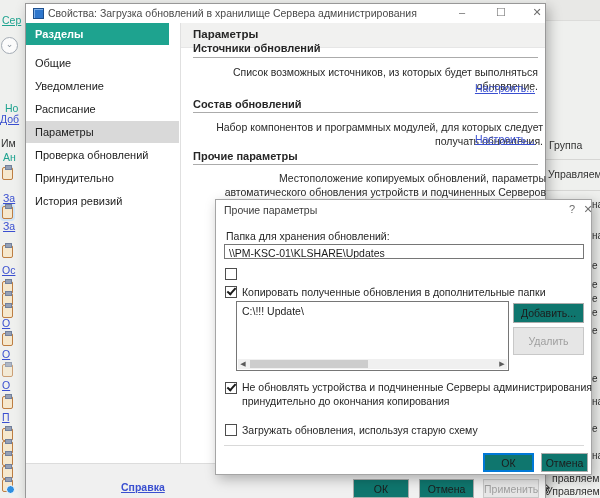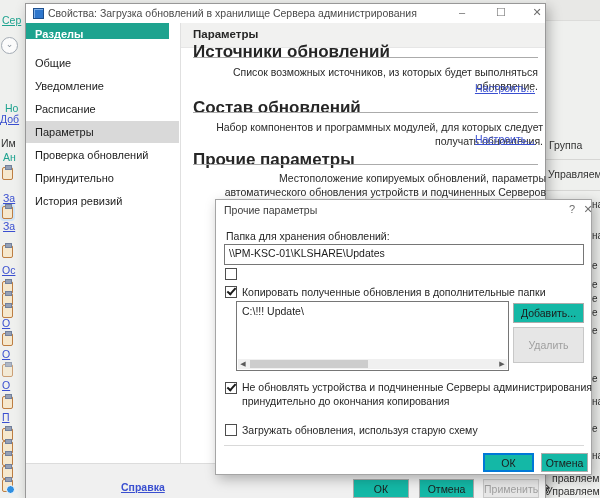--- a/index.html
+++ b/index.html
@@ -4,36 +4,36 @@
 <style>
   html,body{margin:0;padding:0;}
   #screen{position:relative;width:600px;height:498px;background:#eff0ee;overflow:hidden;
           font-family:"Liberation Sans",sans-serif;-webkit-font-smoothing:antialiased;}
   .abs{position:absolute;}
   
   .dlg{position:absolute;background:#ffffff;border:1px solid #989898;box-shadow:3px 4px 12px rgba(0,0,0,.28);box-sizing:border-box;}
   .t-title{font-size:10.5px;color:#4a4a4a;white-space:nowrap;}
   .winbtn{position:absolute;width:16px;height:15px;color:#6e6e6e;font-size:11px;text-align:center;line-height:15px;cursor:default;}
   
-  .teal-band{position:absolute;left:0;top:19px;width:143px;height:16px;color:#fff;font-weight:bold;
+  .teal-band{position:absolute;left:0;top:19px;width:143px;height:22px;color:#fff;font-weight:bold;
              font-size:11px;line-height:22px;padding-left:9px;box-sizing:border-box;}
   .side-item{position:absolute;left:0;width:153px;height:22px;line-height:22px;padding-left:9px;
              font-size:11px;color:#1c1c1c;box-sizing:border-box;cursor:default;}
   .side-item.selected{background:#d9d9d9;}
   .v-div{position:absolute;width:1px;background:#e0e0e0;}
   
   .hdr-band{position:absolute;background:#f1f1f0;border-bottom:1px solid #e6e6e6;}
   .hdr-txt{font-size:11.5px;font-weight:bold;color:#262626;}
-  .sec-title{position:absolute;font-weight:bold;font-size:17px;color:#262626;white-space:nowrap;}
+  .sec-title{position:absolute;font-weight:bold;font-size:11px;color:#262626;white-space:nowrap;}
   .sec-desc{position:absolute;font-size:10.5px;color:#2a2a2a;line-height:1.35;text-align:right;}
   .hrline{position:absolute;height:1px;background:#ababab;}
   .lnk{color:#3a4fd0;text-decoration:underline;font-size:10.5px;cursor:pointer;white-space:nowrap;margin-left:43px;}
   .lnk-b{font-weight:bold;}
   
-  .btn{position:absolute;background:#14b8a6;border:1px solid #acacac;font-size:10.5px;text-align:center;
+  .btn{position:absolute;background:#0f766e;border:1px solid #acacac;font-size:10.5px;text-align:center;
        color:#1c1c1c;box-sizing:border-box;font-family:"Liberation Sans",sans-serif;padding:0;cursor:pointer;}
   .btn.disabled{color:#9f9f9f;background:#e6e6e6;border-color:#c8c8c8;cursor:default;}
   .btn.focused{border:2px solid #0078d7;}
   .tbox{position:absolute;border:1px solid #767676;background:#fff;font-size:10.5px;color:#1c1c1c;
         line-height:16px;padding:0 4px;box-sizing:border-box;white-space:nowrap;overflow:hidden;}
   .cb{position:absolute;width:12px;height:12px;border:1px solid #4d4d4d;background:#fff;box-sizing:border-box;}
   .cb.checked::after{content:"";position:absolute;left:1px;top:1px;width:7px;height:3px;
         border-left:2px solid #1b1b1b;border-bottom:2px solid #1b1b1b;transform:rotate(-48deg);}
   .cb-label{position:absolute;font-size:10.5px;color:#262626;line-height:1.3;}
   .listbox{position:absolute;border:1px solid #767676;background:#fff;box-sizing:border-box;}
@@ -157,37 +157,37 @@
 
   <div class="dlg" style="left:215px;top:199px;width:377px;height:276px;border-color:#a5a5a5;">
 
     <div class="abs" style="left:0;top:0;right:0;height:20px;background:#fff;">
       <span class="t-title abs" style="left:8px;top:4px;color:#3c3c3c;">Прочие параметры</span>
       <span class="winbtn" style="left:348px;top:2px;">?</span>
       <span class="winbtn" style="left:364px;top:2px;">✕</span>
     </div>
 
     <span class="cb-label" style="left:10px;top:30px;">Папка для хранения обновлений:</span>
-    <div class="tbox" style="left:8px;top:44px;width:360px;height:21px;">\\PM-KSC-01\KLSHARE\Updates</div>
+    <div class="tbox" style="left:8px;top:44px;width:360px;height:15px;">\\PM-KSC-01\KLSHARE\Updates</div>
 
     <span class="cb" style="left:9px;top:68px;"></span>
 
     <span class="cb checked" style="left:9px;top:86px;"></span>
     <span class="cb-label" style="left:26px;top:86px;">Копировать полученные обновления в дополнительные папки</span>
 
     <div class="listbox" style="left:20px;top:101px;width:273px;height:70px;">
       <div style="position:absolute;left:5px;top:3px;font-size:10.5px;color:#1c1c1c;white-space:nowrap;">C:\!!! Update\</div>
       <div class="hscroll">
         <span class="hs-arrow" style="left:0;">◀</span>
         <span class="hs-arrow" style="right:0;">▶</span>
         <span class="hs-thumb" style="left:12px;width:118px;"></span>
       </div>
     </div>
     <button class="btn" style="left:297px;top:103px;width:71px;height:20px;">Добавить...</button>
-    <button class="btn disabled" style="left:297px;top:127px;width:71px;height:36px;">Удалить</button>
+    <button class="btn disabled" style="left:297px;top:127px;width:71px;height:28px;">Удалить</button>
 
     <span class="cb checked" style="left:9px;top:182px;"></span>
     <span class="cb-label" style="left:26px;top:181px;width:350px;">Не обновлять устройства и подчиненные Серверы администрирования принудительно до окончания копирования</span>
 
     <span class="cb" style="left:9px;top:224px;"></span>
     <span class="cb-label" style="left:26px;top:224px;">Загружать обновления, используя старую схему</span>
 
     <div class="hrline" style="left:8px;top:245px;width:360px;background:#d9d9d9;"></div>
     <button class="btn focused" style="left:267px;top:253px;width:51px;height:19px;">ОК</button>
     <button class="btn" style="left:325px;top:253px;width:47px;height:19px;">Отмена</button>

